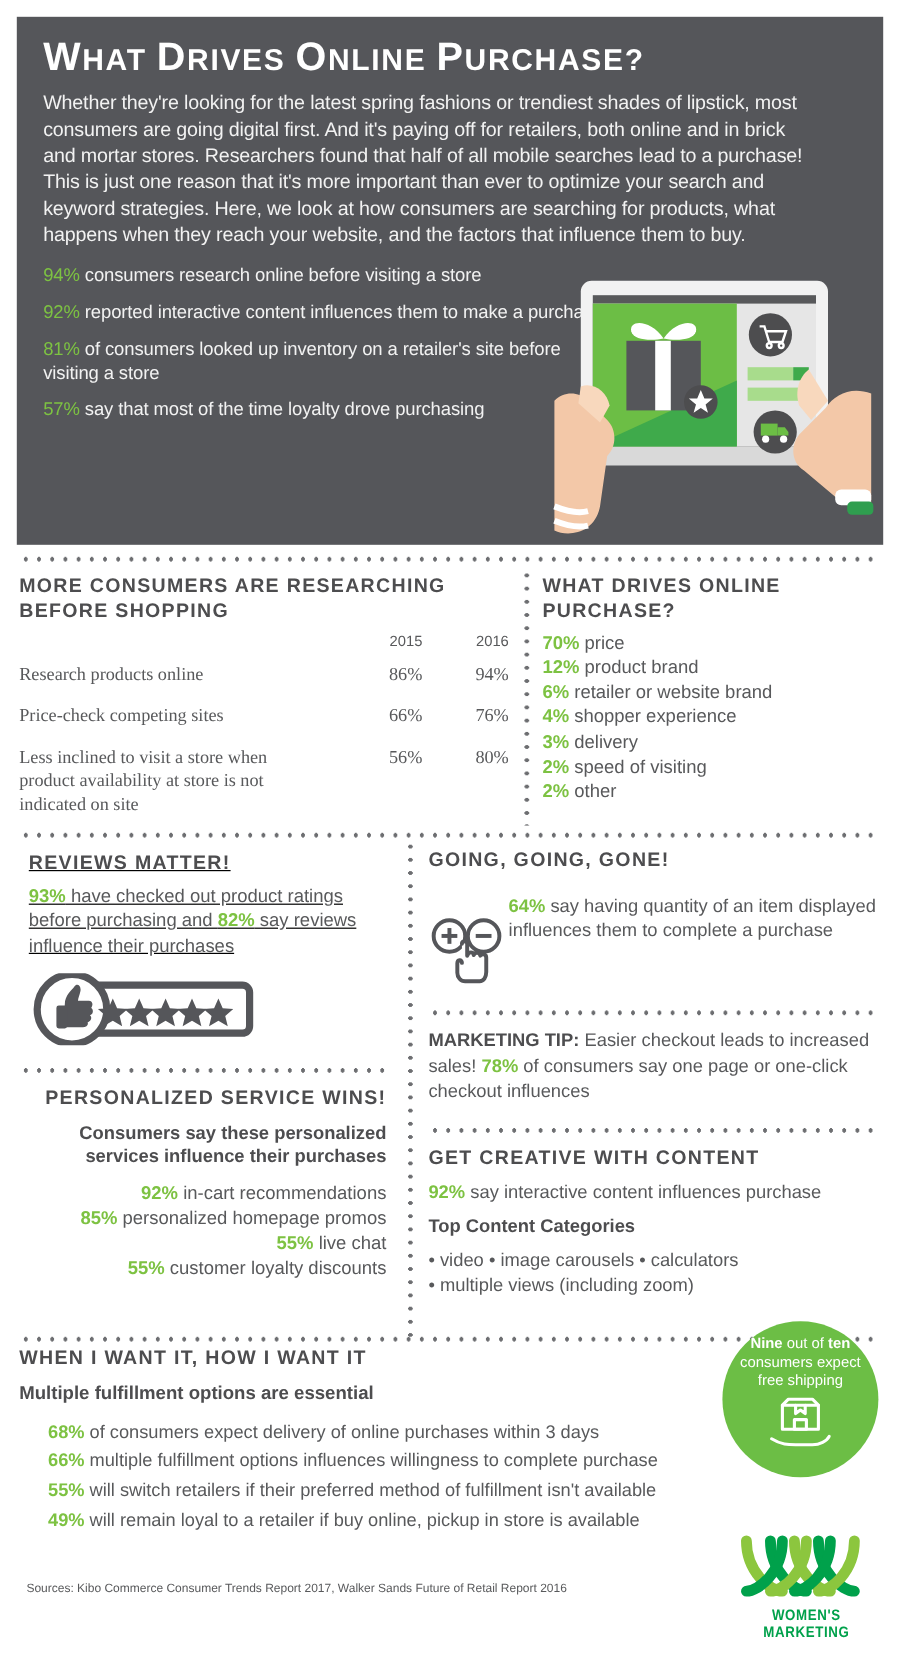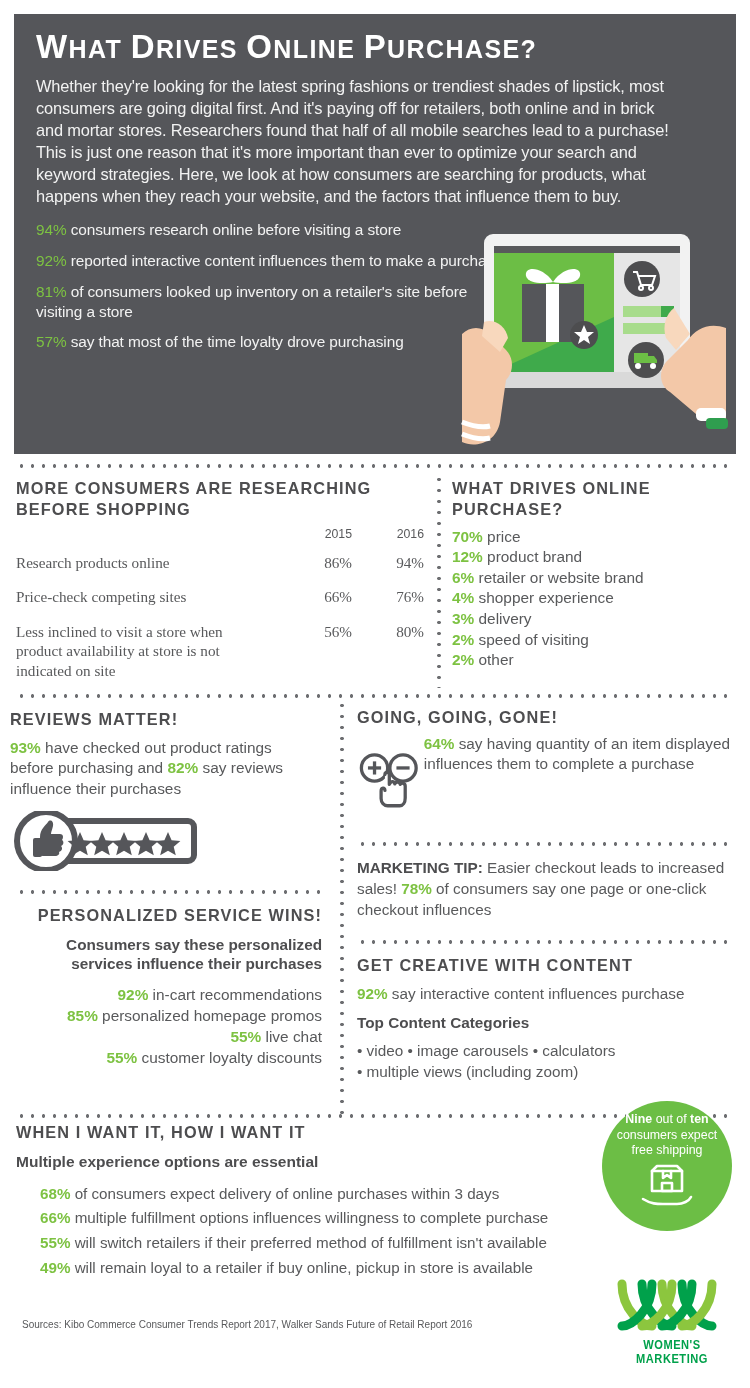--- a/index.html
+++ b/index.html
@@ -92,33 +92,33 @@
   .rtable td { vertical-align: top; padding: 7px 0 8px 0; line-height: 1.28; font-family: Liberation Serif, serif; }
   .rtable td.num { text-align: right; width: 72px; white-space: nowrap; }
   .rtable td.lbl { padding-right: 8px; }
 
   
   .drives { position: absolute; left: 452px; top: 478px; width: 290px; }
   .drives .sec-head { margin-bottom: 7px; }
   .drives-list li { list-style: none; font-size: 15.4px; color: #58595b; line-height: 1.335; }
 
   
-  .reviews { position: absolute; left: 10px; top: 709px; width: 300px; }
+  .reviews { position: absolute; left: 24px; top: 709px; width: 300px; text-decoration: underline; }
   .reviews .sec-head { margin-bottom: 8px; }
   .reviews p { margin-bottom: 8px; }
 
   
   .personal { position: absolute; left: 16px; top: 905px; width: 306px; text-align: right; }
   .personal .sec-head { margin-bottom: 10px; }
   .personal .sub { font-size: 15.3px; font-weight: bold; color: #4d4d4f; line-height: 1.22; margin-bottom: 12px; }
   .personal li { list-style: none; font-size: 15.4px; color: #58595b; line-height: 1.36; }
 
   
   .going { position: absolute; left: 357px; top: 707px; width: 385px; }
-  .going .sec-head { margin-bottom: 2px; }
+  .going .sec-head { margin-bottom: 14px; }
   .going-row { display: flex; align-items: flex-start; }
   .going-txt { font-size: 15.3px; color: #58595b; line-height: 1.33; padding-top: 4px; }
 
   
   .mtip { position: absolute; left: 357px; top: 858px; width: 385px; font-size: 15.3px; color: #58595b; line-height: 1.36; }
   .mtip b.lbl { color: #4d4d4f; font-weight: bold; }
 
   
   .creative { position: absolute; left: 357px; top: 955px; width: 390px; }
   .creative .sec-head { margin-bottom: 8px; }
@@ -332,21 +332,21 @@
     <div class="cats">
       <div>• video      • image carousels  • calculators</div>
       <div>• multiple views (including zoom)</div>
     </div>
   </div>
 
   <div class="dots-h" style="left:16px; top:1114px; width:718px;"></div>
 
   <div class="want">
     <div class="sec-head">WHEN I WANT IT, HOW I WANT IT</div>
-    <div class="sub">Multiple experience options are essential</div>
+    <div class="sub">Multiple fulfillment options are essential</div>
     <ul id="want-list">
         <li><span class="grn">68%</span><span> of consumers expect delivery of online purchases within 3 days</span></li>
         <li><span class="grn">66%</span><span> multiple fulfillment options influences willingness to complete purchase</span></li>
         <li><span class="grn">55%</span><span> will switch retailers if their preferred method of fulfillment isn't available</span></li>
         <li><span class="grn">49%</span><span> will remain loyal to a retailer if buy online, pickup in store is available</span></li>
       </ul>
   </div>
 
   <div class="badge">
     <div class="bt" id="badge-text"><b>Nine</b><span> out of </span><b>ten</b><br><span>consumers expect</span><br><span>free shipping</span></div>

